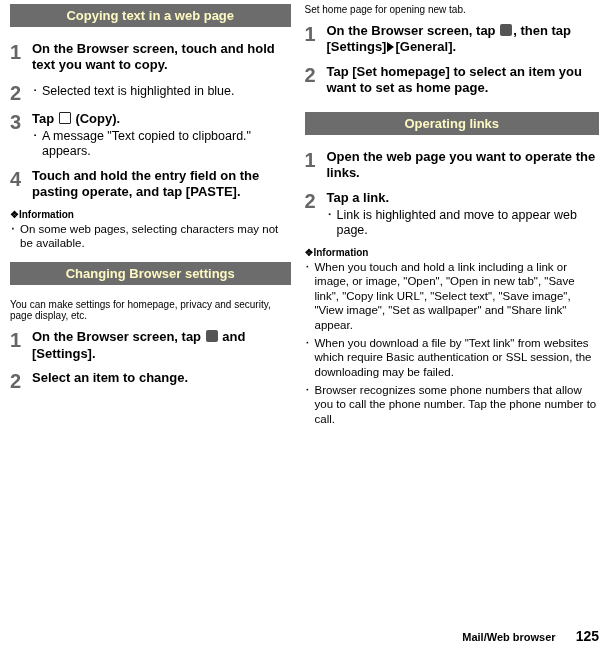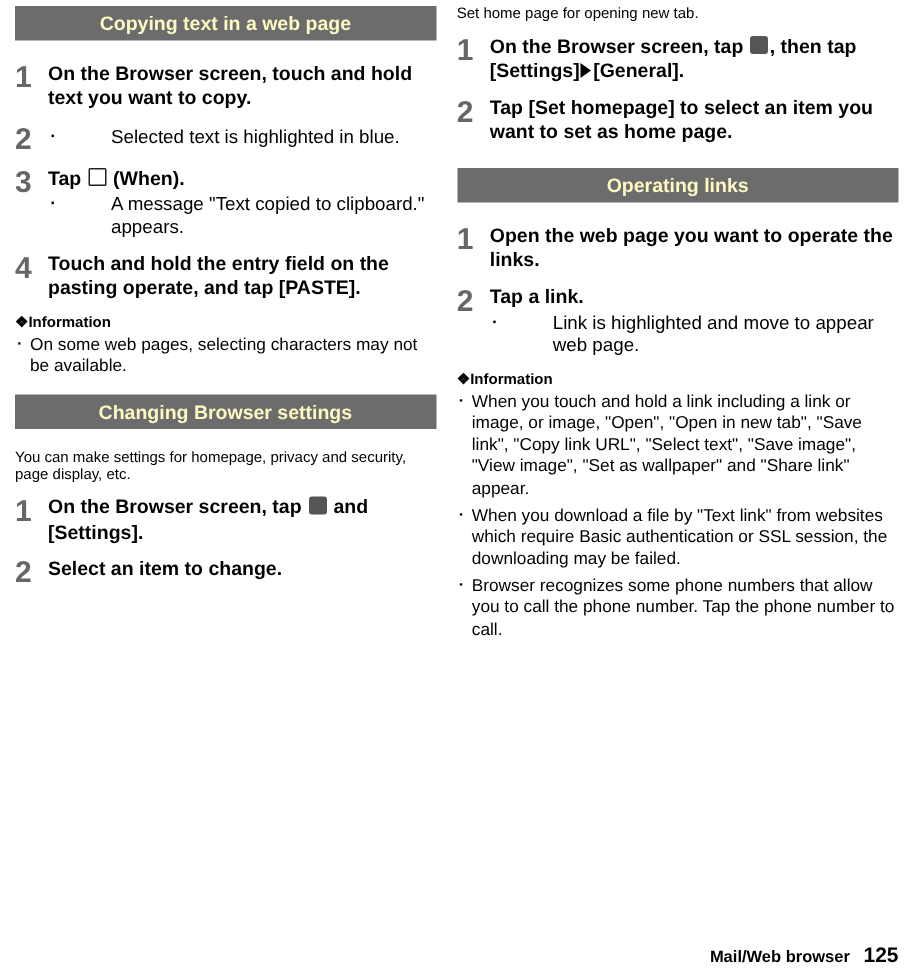--- a/index.html
+++ b/index.html
@@ -10,31 +10,31 @@
   .col.right { padding-left: 0px; }
   .section-header { background: #6c6c6c; color: #fef9c3; font-weight: bold; padding: 4px 8px; margin-bottom: 14px; font-size: 13px; text-align: center; }
   .sub-header { font-weight: bold; font-size: 14px; margin-bottom: 4px; color:#3a3a3a;}
   .intro { margin-bottom: 8px; font-size: 10px; }
   .step { display: flex; margin-bottom: 8px; }
   .num { font-size: 20px; font-weight: bold; color: #666; width: 22px; flex-shrink:0; line-height:1; padding-top:1px;}
   .step-body { flex: 1; }
   .step-title { font-weight: bold; font-size: 13px; line-height: 1.25; }
   .bullet { display: flex; font-size: 12.5px; margin-top: 2px; line-height:1.25;}
   .bullet .dot { width: 10px; flex-shrink:0;}
-  .bullet .txt { flex:1;margin-left:32px; }
+  .bullet .txt { flex:1; }
   .info-head { font-weight: bold; margin-top:4px; margin-bottom:2px; font-size:10px;}
   .info-bullet { display:flex; font-size:11.5px; line-height:1.25; margin-bottom:4px;}
   .info-bullet .dot { width:10px; flex-shrink:0;}
   .info-bullet .txt { flex:1;}
   .icon-box { display:inline-block; width:12px; height:12px; background:#555; border-radius:2px; vertical-align: -1px; margin:0 1px;}
   .icon-box.outline { background:#fff; border:1.5px solid #222; border-radius:1px;}
   .icon-drop { display:inline-block; width:10px; height:10px; background:#888; border-radius:50% 50% 50% 0; transform: rotate(-45deg); vertical-align:-1px; margin:0 1px;}
   .tri { display:inline-block; width:0; height:0; border-top:5px solid transparent; border-bottom:5px solid transparent; border-left:7px solid #000; vertical-align:-1px; margin:0 1px;}
   .footer { position:absolute; bottom:4px; right:10px; font-size:11px; font-weight:bold;}
-  .footer .pnum { font-size:14px; margin-left:6px;}
+  .footer .pnum { font-size:14px; margin-left:17px;}
   .wrap { position:relative; width:609px; height:648px;}
 </style>
 </head>
 <body>
 
 <div class="wrap">
 <div class="page">
 
 <div class="col left">
 
@@ -54,21 +54,21 @@
               <div class="dot">･</div>
               <div class="txt">Selected text is highlighted in blue.</div>
             </div>
     </div>
   </div>
 
   <div class="step">
     <div class="num">3</div>
     <div class="step-body">
       <div class="step-title">
-        <span>Tap </span><span class="icon-box outline"></span><span> (When).</span>
+        <span>Tap </span><span class="icon-box outline"></span><span> (Copy).</span>
       </div>
       <div class="bullet">
               <div class="dot">･</div>
               <div class="txt">A message "Text copied to clipboard." appears.</div>
             </div>
     </div>
   </div>
 
   <div class="step">
     <div class="num">4</div>

